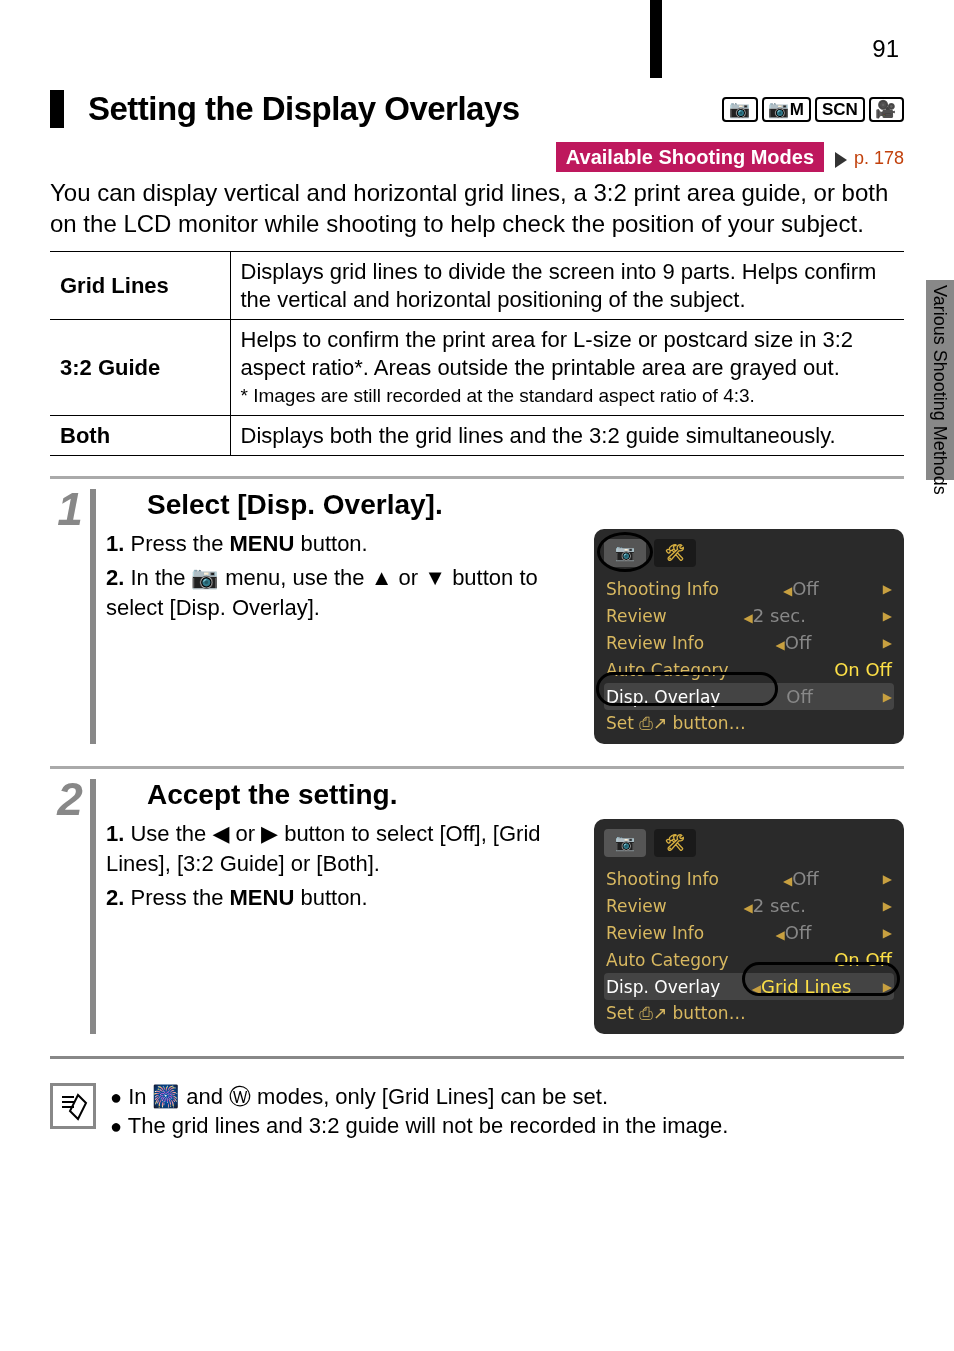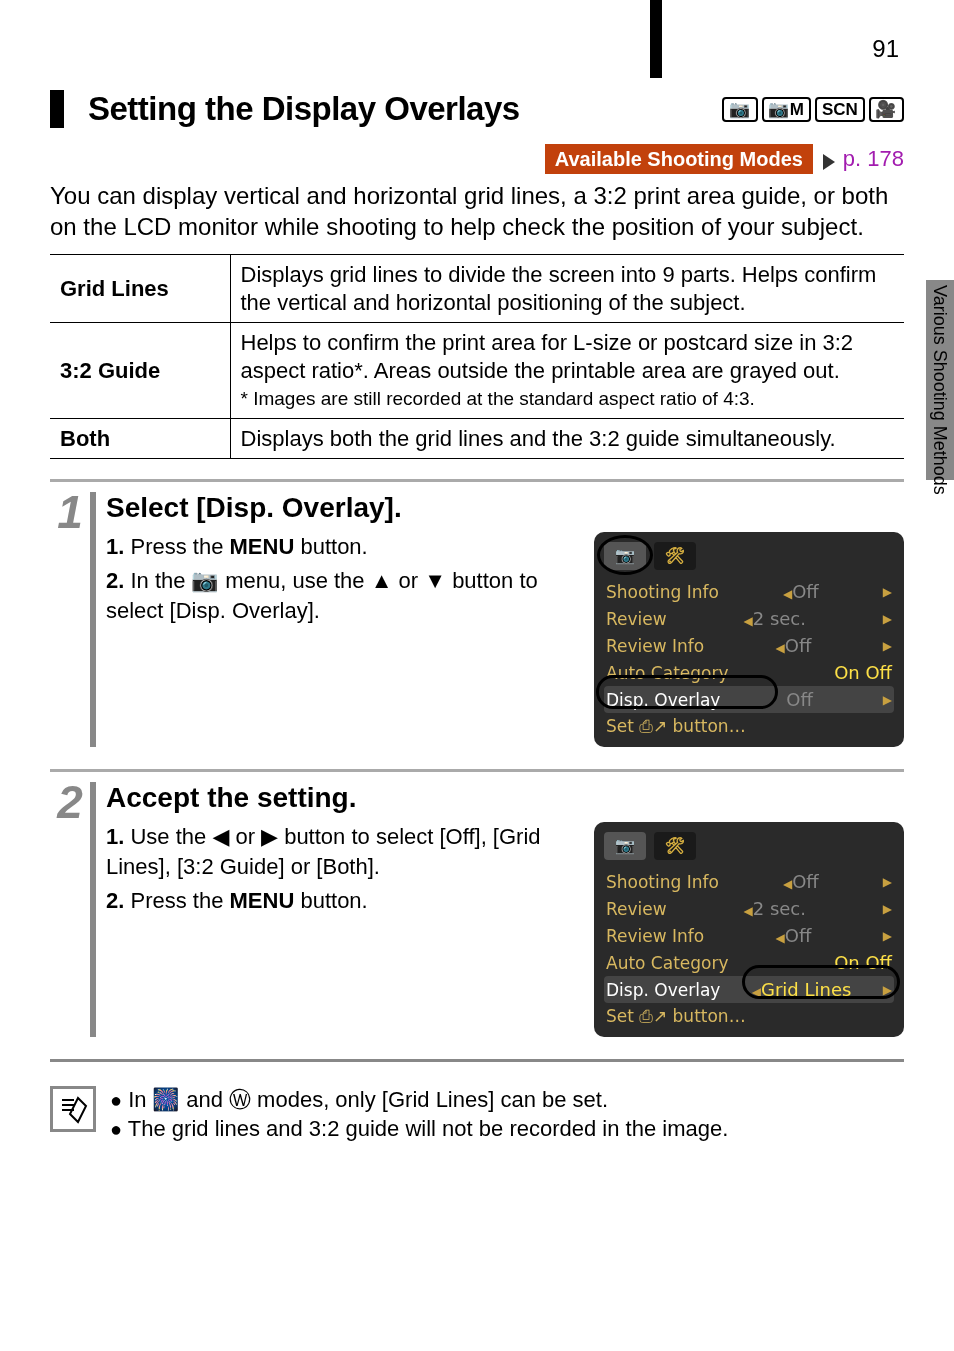--- a/index.html
+++ b/index.html
@@ -45,39 +45,39 @@
     min-width: 30px;
     text-align: center;
     background: #fff;
   }
   .avail-row {
     text-align: right;
     margin-top: 18px;
     margin-bottom: 8px;
   }
   .avail-label {
-    background: #c2410c;
+    background: #be185d;
     color: #fff;
     font-size: 20px;
     font-weight: bold;
     padding: 4px 10px;
   }
   .avail-arrow {
     display: inline-block;
     vertical-align: middle;
     width: 0;
     height: 0;
     border-top: 8px solid transparent;
     border-bottom: 8px solid transparent;
     border-left: 12px solid #333;
     margin: 0 3px 0 6px;
   }
   .avail-link {
-    color: #a21caf;
-    font-size: 22px;
+    color: #c2410c;
+    font-size: 18px;
   }
   .intro {
     font-size: 24px;
     line-height: 1.3;
     margin-bottom: 12px;
   }
   table.opts {
     border-collapse: collapse;
     width: 100%;
     margin-bottom: 20px;
@@ -116,20 +116,21 @@
     border-right: 6px solid #888;
     text-align: center;
   }
   .step-body {
     flex: 1;
   }
   .step-head {
     font-size: 28px;
     font-weight: 900;
     margin-bottom: 8px;
+    margin-left: 41px;
   }
   .step-content {
     display: flex;
     gap: 14px;
   }
   .step-text {
     flex: 1;
     font-size: 22px;
     line-height: 1.35;
   }

